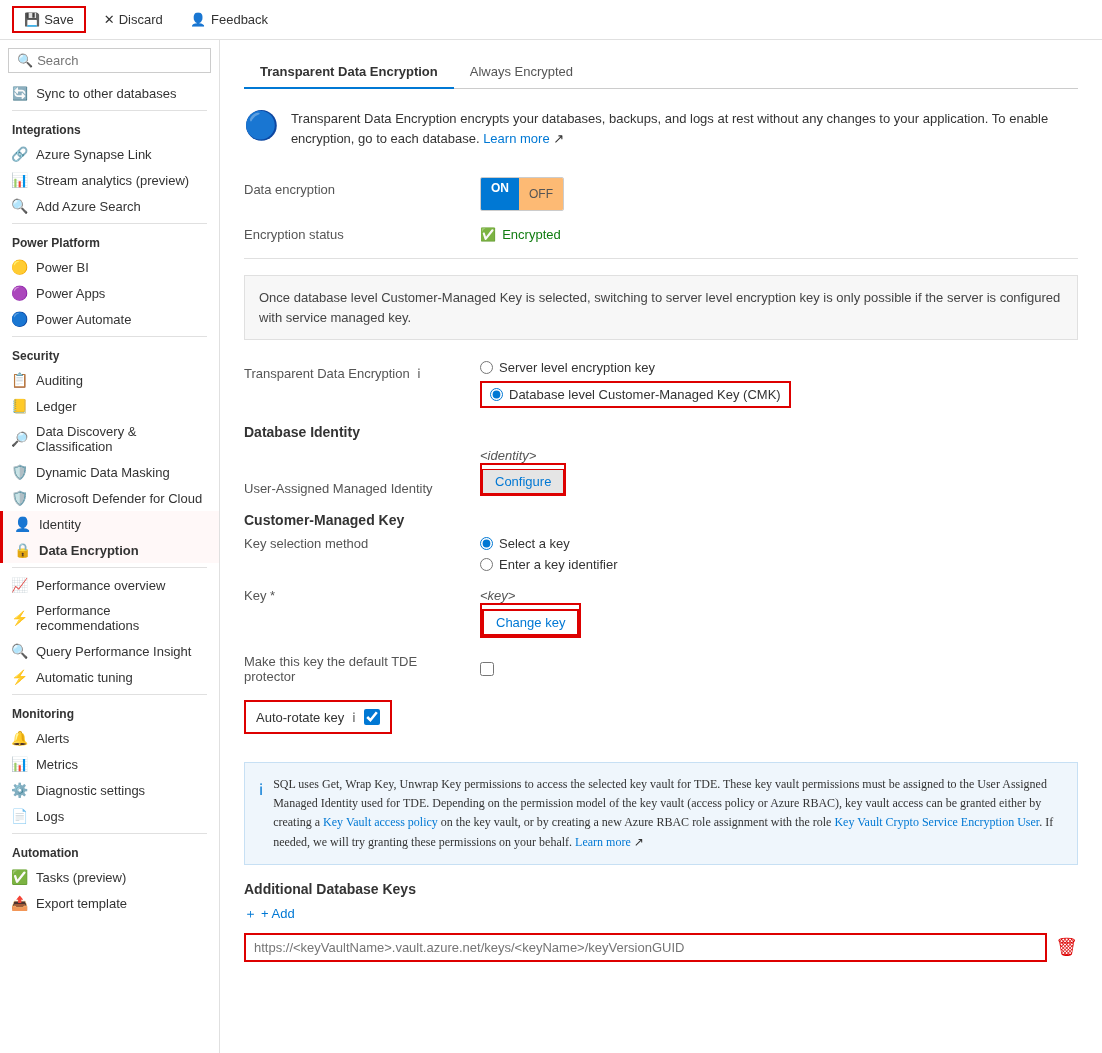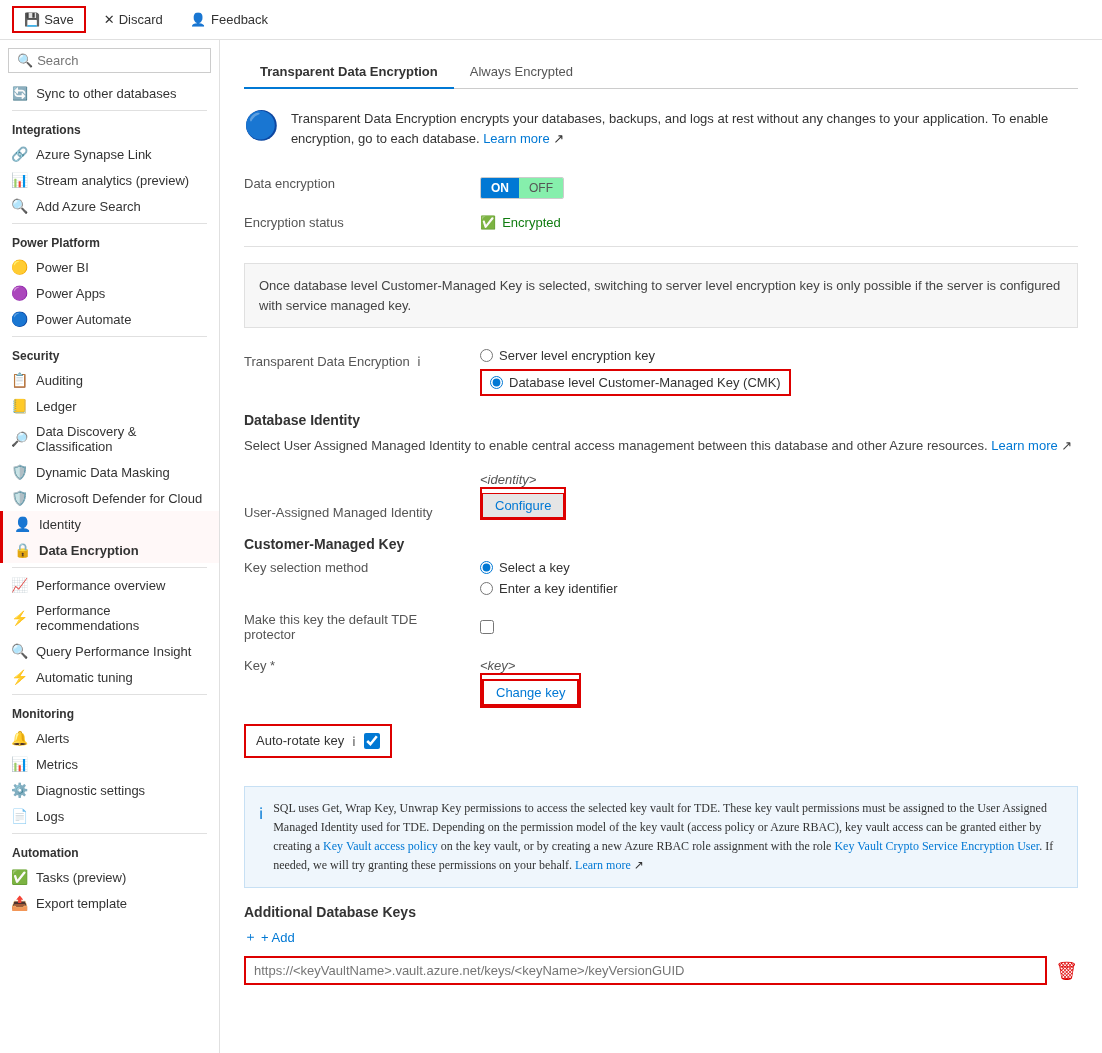--- a/index.html
+++ b/index.html
@@ -66,21 +66,21 @@
     .link { color: #0078d4; cursor: pointer; text-decoration: none; }
 
     
     .form-row { display: flex; align-items: center; margin-bottom: 16px; gap: 16px; }
     .form-label { width: 220px; color: #555; font-size: 13px; flex-shrink: 0; }
     .form-control { display: flex; align-items: center; gap: 8px; margin-top: 9px; }
 
     
     .toggle { display: flex; border: 1px solid #ccc; border-radius: 2px; overflow: hidden; font-size: 12px; }
     .toggle-on { background: #0078d4; color: #fff; padding: 3px 10px; font-weight: 600; }
-    .toggle-off { background: #86efac; color: #555; padding: 3px 10px; }
+    .toggle-off { background: #fdba74; color: #555; padding: 9px 10px; }
 
     
     .status-encrypted { display: flex; align-items: center; gap: 6px; color: #107c10; font-size: 13px; }
 
     
     .hr { border: none; border-top: 1px solid #e0e0e0; margin: 16px 0; }
 
     
     .note-box { background: #f7f7f7; border: 1px solid #e0e0e0; padding: 12px 14px; margin-bottom: 20px; font-size: 13px; color: #444; line-height: 1.5; }
 
@@ -326,24 +326,20 @@
             <label class="radio-option">
               <input type="radio" name="tde-type" checked="" style="">
               <span>Database level Customer-Managed Key (CMK)</span>
             </label>
           </div>
         </div>
       </div>
 
       <div>
         <div class="section-title">Database Identity</div>
-        <p style="font-size:13px;color:#444;margin-bottom:16px;line-height:1.5;">
-          <span>Select User Assigned Managed Identity to enable central access management between this database and other Azure resources.</span>
-          <a class="link">Learn more</a> ↗
-        </p>
         <div class="form-row" style="align-items:flex-end;">
           <div class="form-label">User-Assigned Managed Identity</div>
           <div>
             <div class="identity-val">&lt;identity&gt;</div>
             <div class="configure-box">
               <button class="configure-btn">Configure</button>
             </div>
           </div>
         </div>
       </div>
@@ -358,37 +354,37 @@
               <input type="radio" name="key-method" checked="" style="">
               <span>Select a key</span>
             </label>
             <label class="radio-option">
               <input type="radio" name="key-method" style="">
               <span>Enter a key identifier</span>
             </label>
           </div>
         </div>
 
-        <div class="form-row">
-          <div class="form-label">Make this key the default TDE protector</div>
-          <div class="checkbox-row" style="margin:0;">
-            <input type="checkbox" style="">
-          </div>
-        </div>
-
         <div class="form-row" style="align-items:flex-start;">
           <div class="form-label">Key *</div>
           <div>
             <div class="identity-val">&lt;key&gt;</div>
             <div class="configure-box">
               <button class="change-key-btn">Change key</button>
             </div>
           </div>
         </div>
 
+        <div class="form-row">
+          <div class="form-label">Make this key the default TDE protector</div>
+          <div class="checkbox-row" style="margin:0;">
+            <input type="checkbox" style="">
+          </div>
+        </div>
+
         
         <div class="auto-rotate-box">
           <span>Auto-rotate key</span>
           <span style="color:#555;cursor:pointer;">ℹ</span>
           <input type="checkbox" checked="" style="accent-color: rgb(0, 120, 212); width: 16px; height: 16px;">
         </div>
       </div>
 
       <div class="blue-note">
         <div class="blue-note-icon">ℹ</div>

